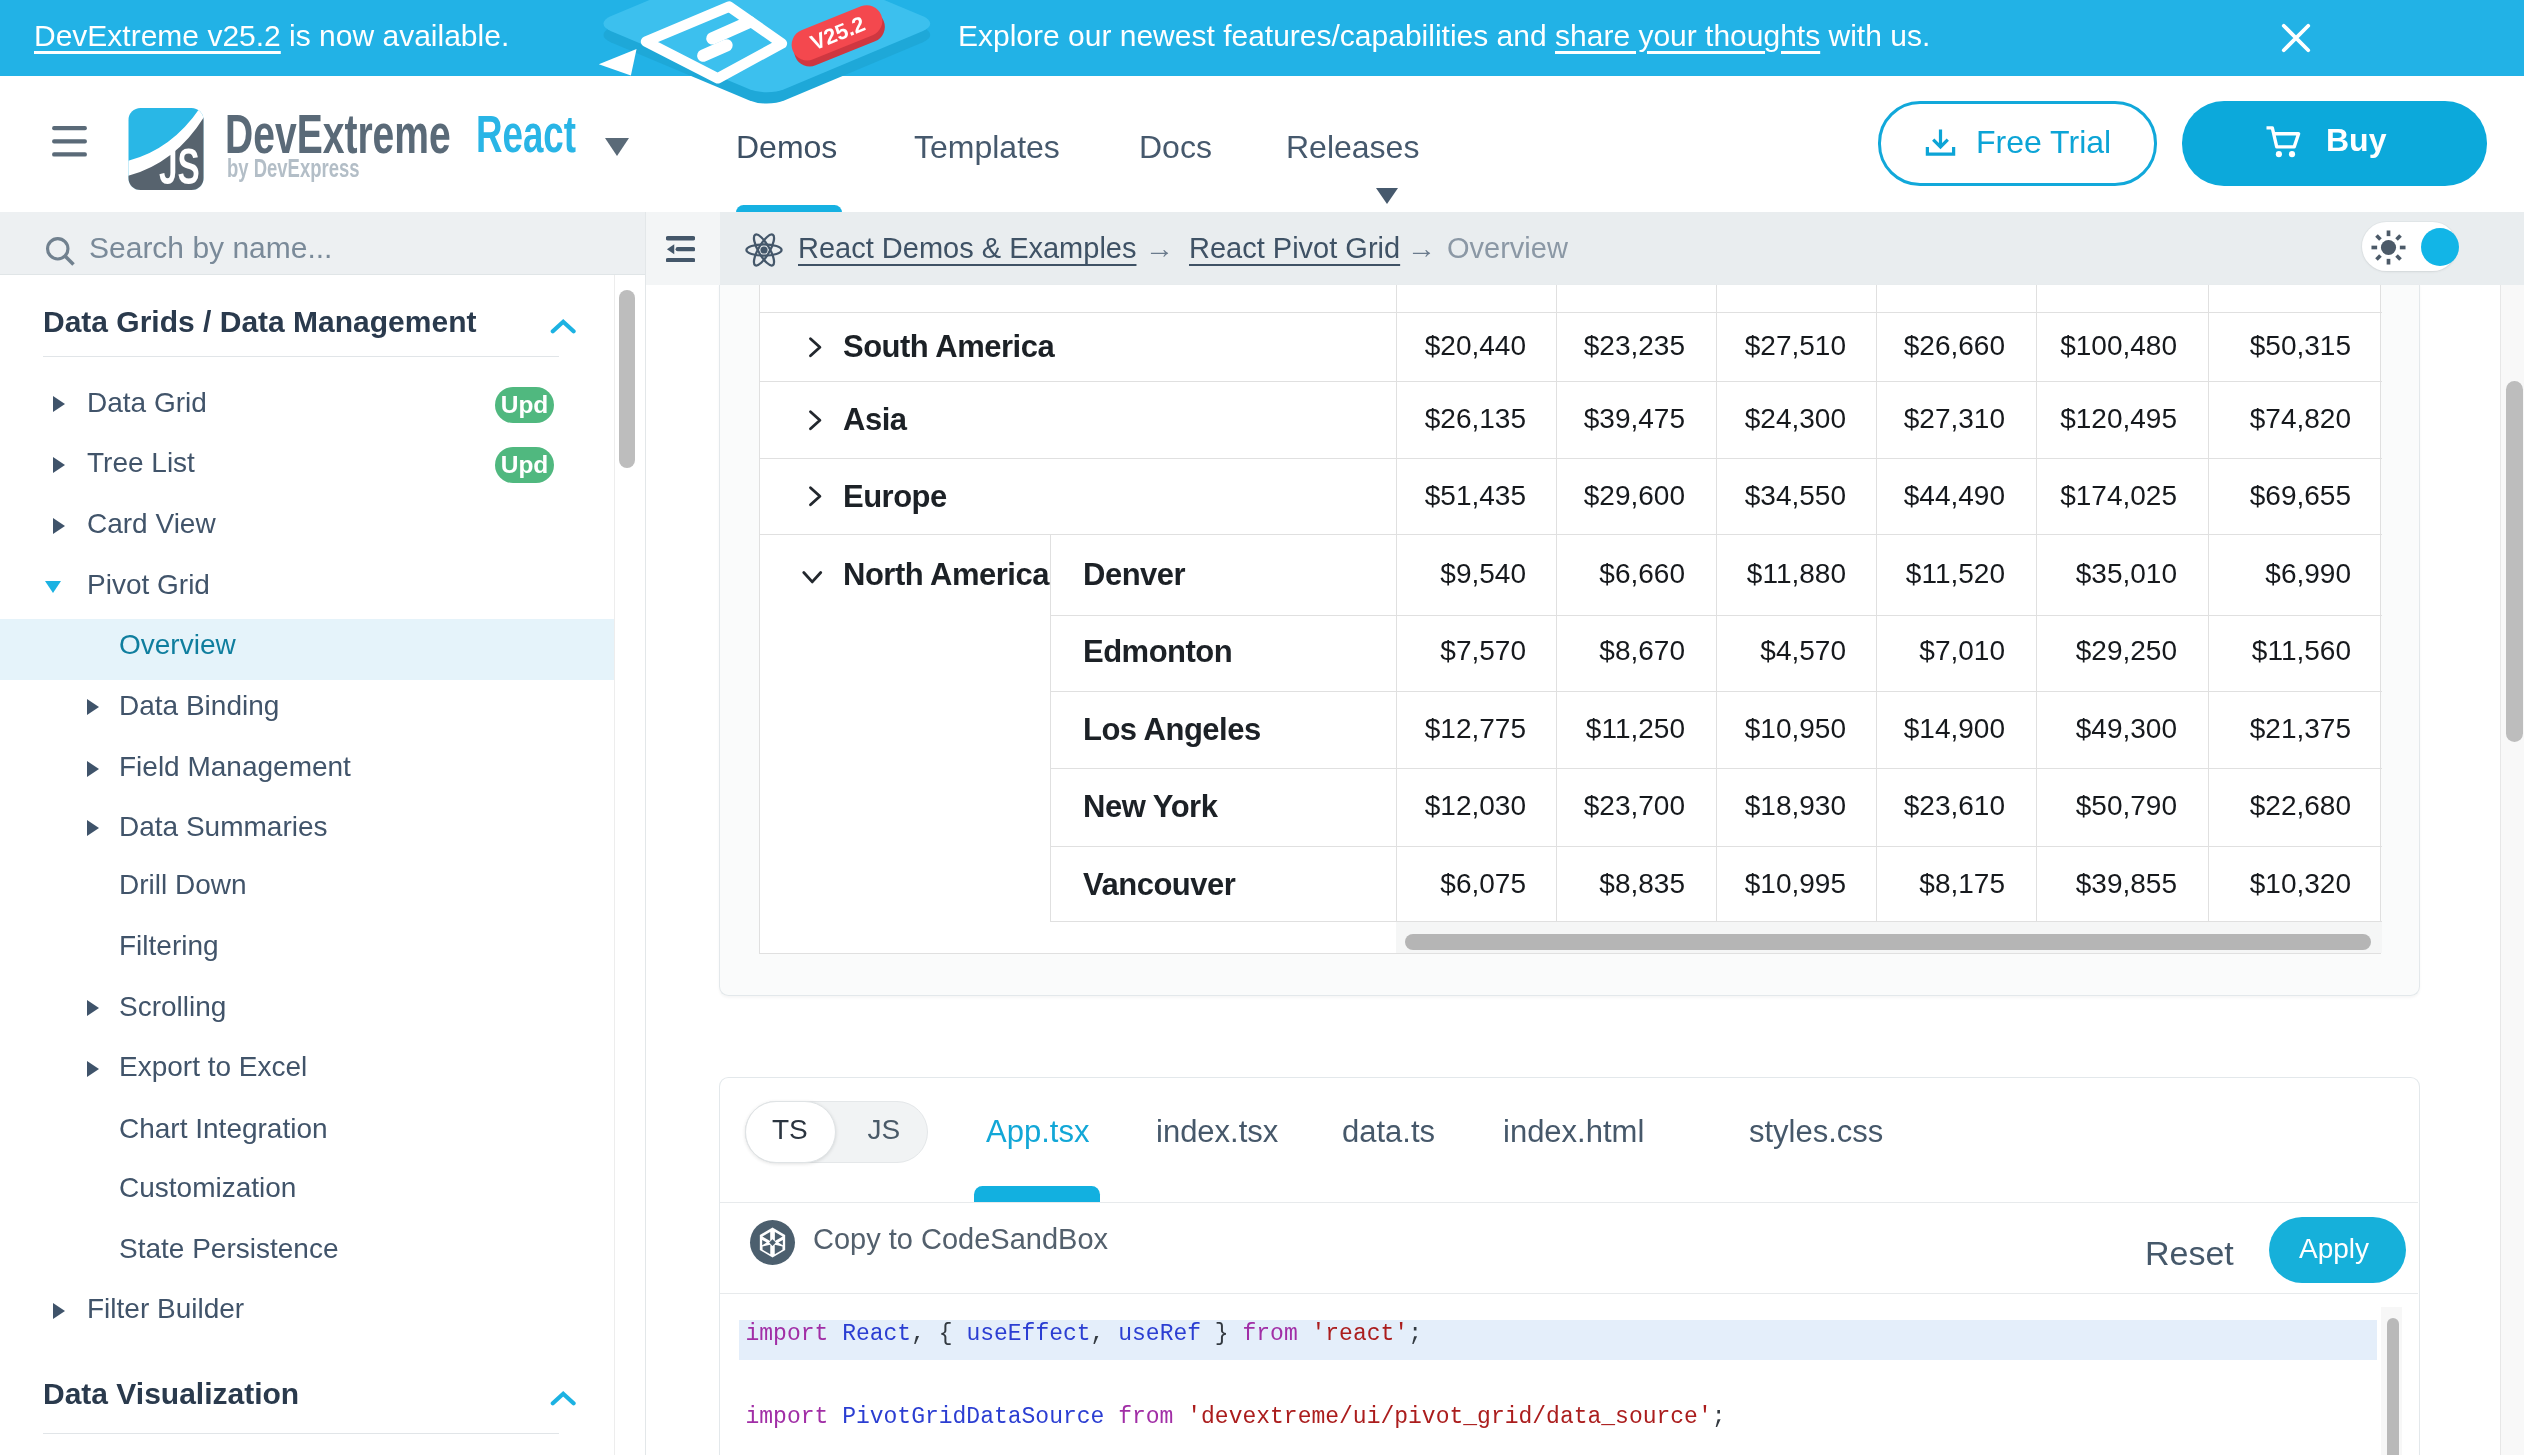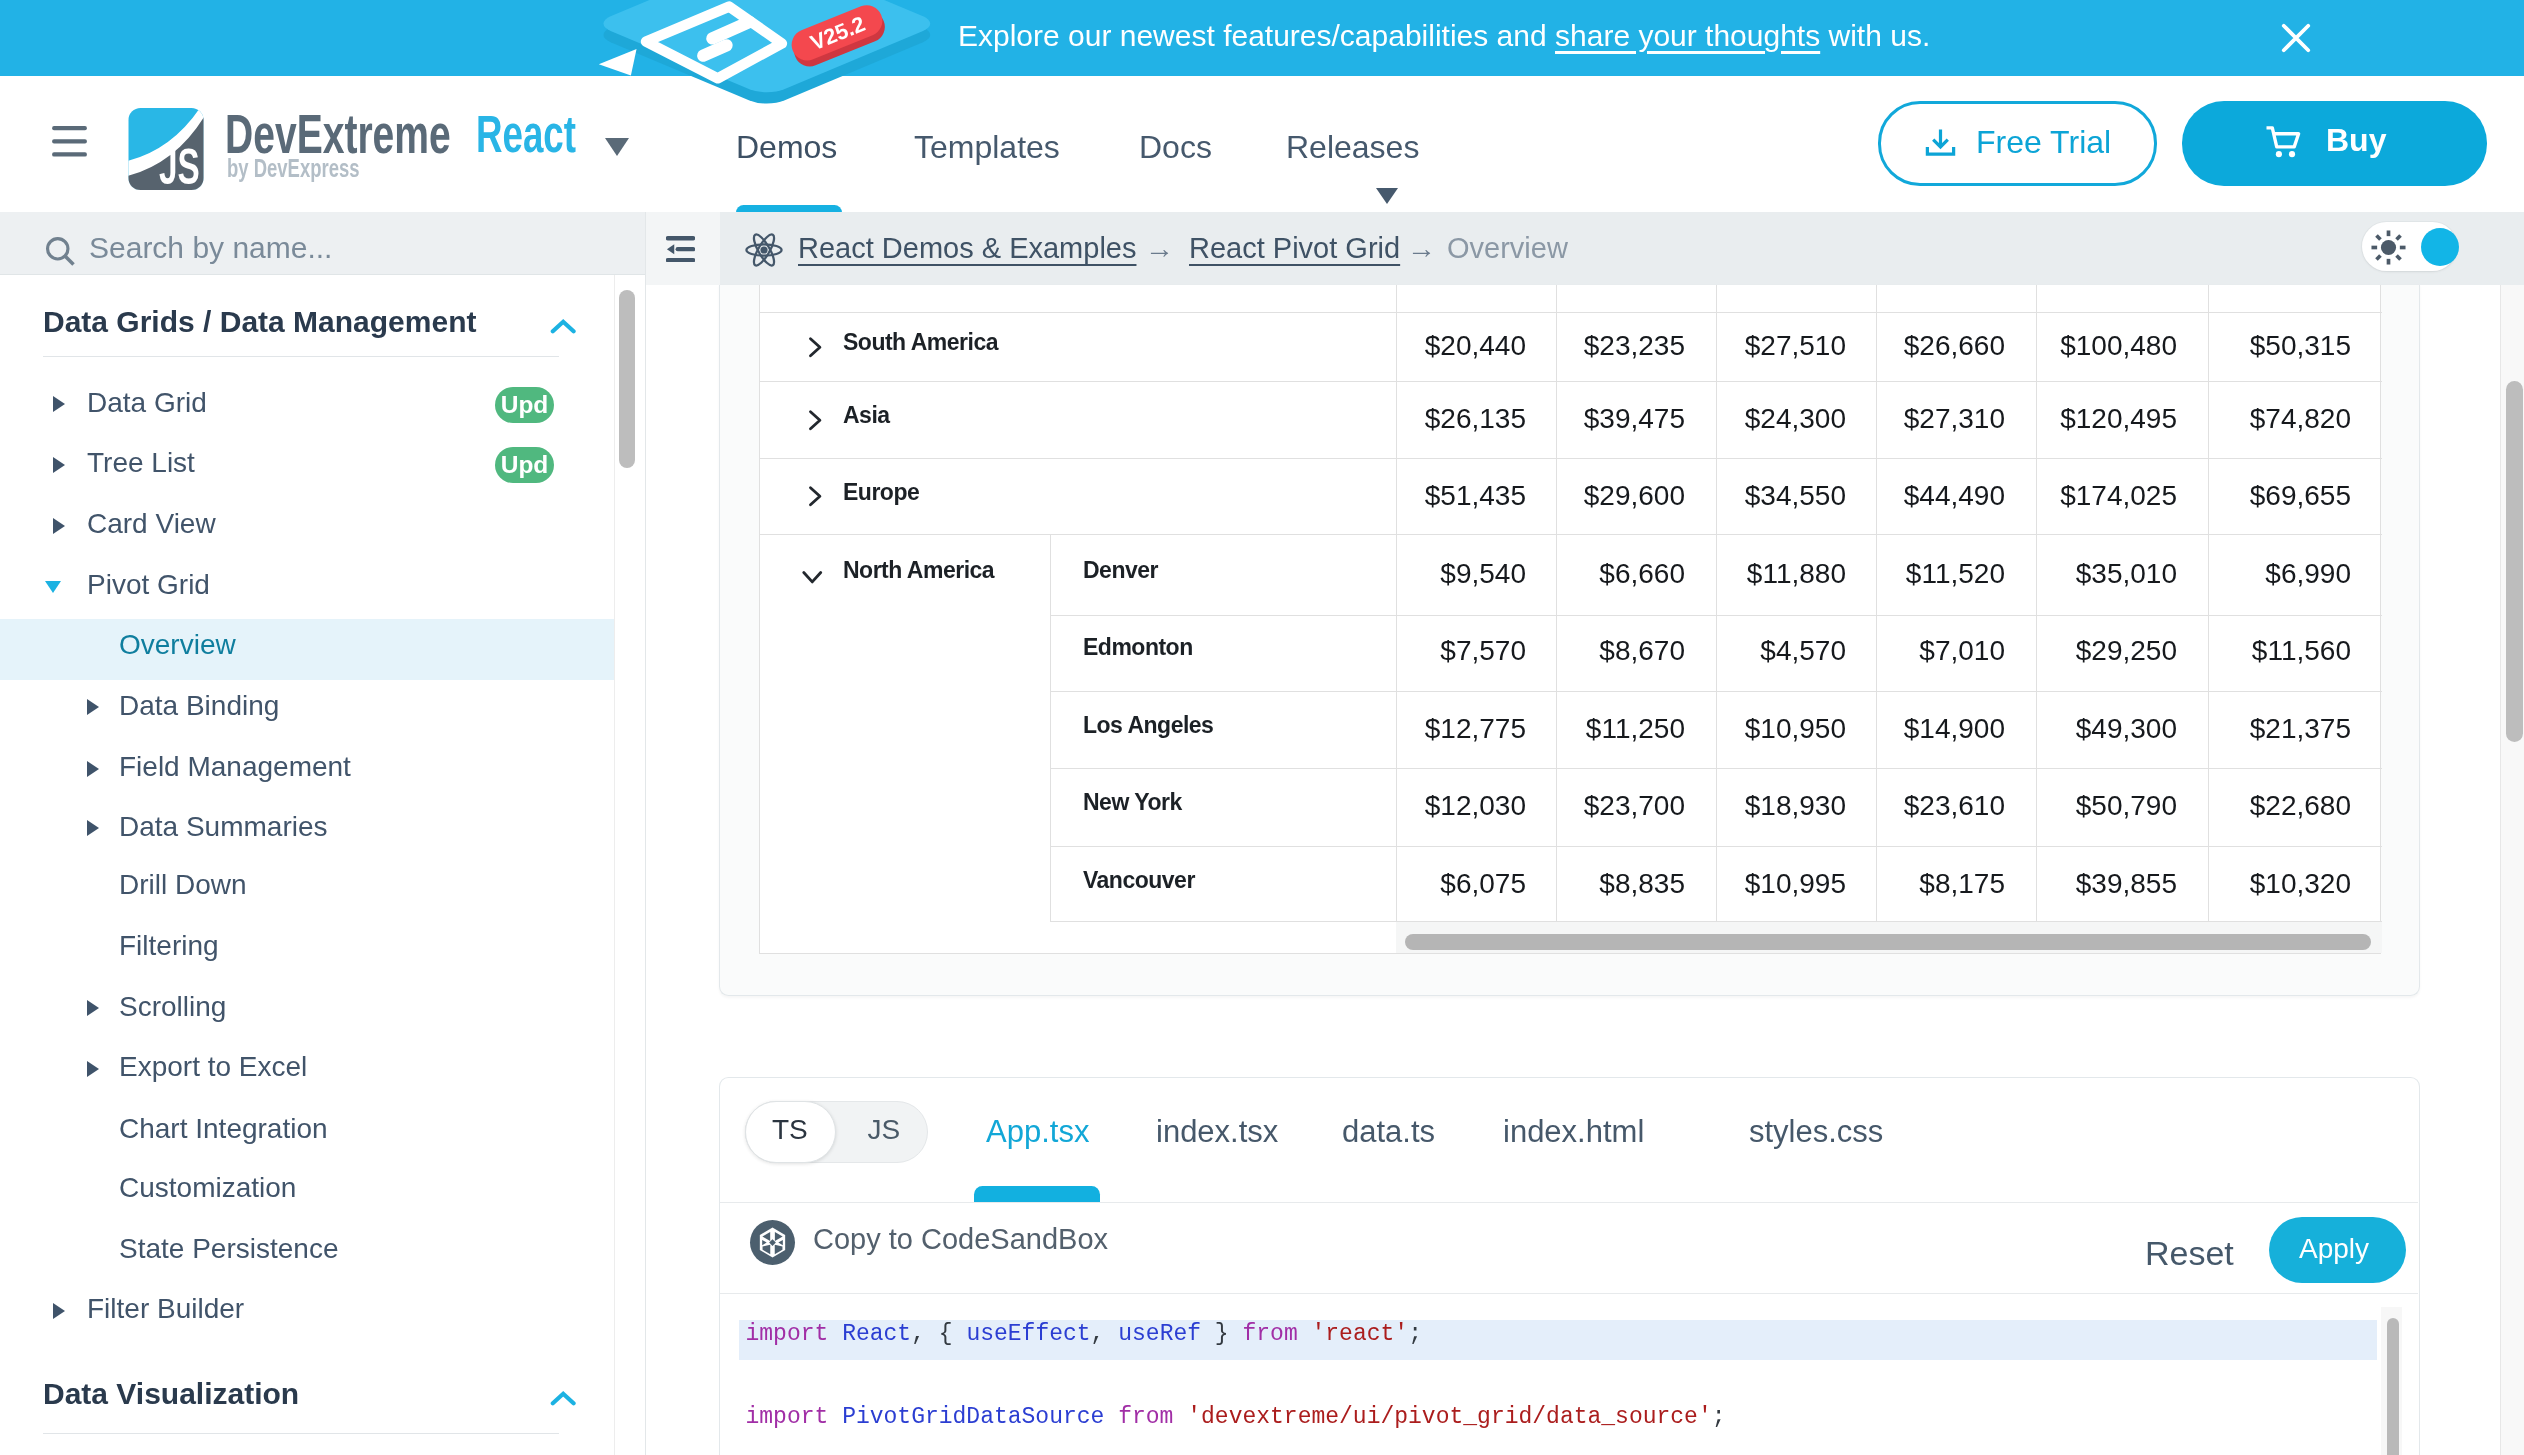--- a/index.html
+++ b/index.html
@@ -46,21 +46,21 @@
   #themetog .circ { position:absolute; left:59px; top:6.1px; width:38px; height:38px; border-radius:50%; background:#12b5e7; }
 
   
   #democard { position:absolute; left:719px; top:285px; width:1701px; height:711px; background:#fafbfb;
     border-left:1.4px solid #e3e8eb; border-right:1.4px solid #e3e8eb; border-bottom:1.4px solid #e3e8eb;
     border-radius:0 0 9.4px 9.4px; box-shadow:0 1.9px 2.8px rgba(0,0,0,0.04); }
   #ptable { position:absolute; left:39px; top:0; width:1622px; height:669px; background:#fff;
     border-left:0.9px solid #e0e0e0; border-right:0.9px solid #e0e0e0; border-bottom:0.9px solid #e0e0e0; }
   .hline { position:absolute; left:0; width:1622px; height:0.9px; background:#e0e0e0; }
   .vline { position:absolute; top:0; width:0.9px; background:#e0e0e0; }
-  .rowlab { position:absolute; font-size:23px; font-weight:600; color:#1c2126; white-space:nowrap; letter-spacing:-0.5px; }
+  .rowlab { position:absolute; font-size:31px; font-weight:600; color:#1c2126; white-space:nowrap; letter-spacing:-0.5px; }
   .val { position:absolute; font-size:28px; color:#16191d; text-align:right; width:151px; white-space:nowrap; }
   .chev { position:absolute; width:24.5px; height:24.5px; }
   #hthumb { position:absolute; left:645px; top:649px; width:966px; height:16px; background:#b5b5b5; border-radius:8.5px; }
   #htrack { position:absolute; left:636px; top:637px; width:986px; height:31px; background:#f5f6f6; }
 
   
   #codecard { position:absolute; left:719px; top:1041px; width:1701px; height:415px; background:#fff;
     border-left:1.4px solid #e3e8eb; border-right:1.4px solid #e3e8eb; border-top:1.4px solid #e3e8eb;
     border-radius:9.4px 9.4px 0 0;margin-top:36px; }
   #tsjs { position:absolute; left:24.5px; top:23px; width:183px; height:62px; background:#f1f3f4; border:0.9px solid #e4e7e9; border-radius:32px; }
@@ -85,20 +85,21 @@
 
   
   #pagesb { position:absolute; left:2500px; top:285px; width:24.5px; height:1171px; background:#f8f8f8; border-left:0.9px solid #e7e7e7; }
   #pagesb .th { position:absolute; left:4.7px; top:96px; width:17px; height:361px; background:#bdbdbd; border-radius:8.5px; }
 </style>
 </head>
 <body>
 <div id="page">
 
   <div id="banner">
+    <div class="btxt" style="left:34px;"><a>DevExtreme v25.2</a> is now available.</div>
     <div class="btxt" style="left:958px;">Explore our newest features/capabilities and <a>share your thoughts</a> with us.</div>
     <svg id="bannerart" style="position:absolute; left:0px; top:0px;" width="1039" height="118" viewBox="0 0 1100 125">
       <g transform="translate(812,37) scale(1,0.42) rotate(45)">
           <rect x="-130" y="-130" width="260" height="260" rx="26" fill="#1ea8d8"></rect>
         </g>
       <g transform="translate(812,25) scale(1,0.42) rotate(45)">
           <rect x="-130" y="-130" width="260" height="260" rx="26" fill="#3cc0ee"></rect>
         </g>
       <path d="M684,44 L772,7 L828,46 L760,83 Z" fill="none" stroke="#fff" stroke-width="11" stroke-linejoin="round"></path>
       <path d="M674,52 L634,68 L668,80 Z" fill="#fff"></path>

